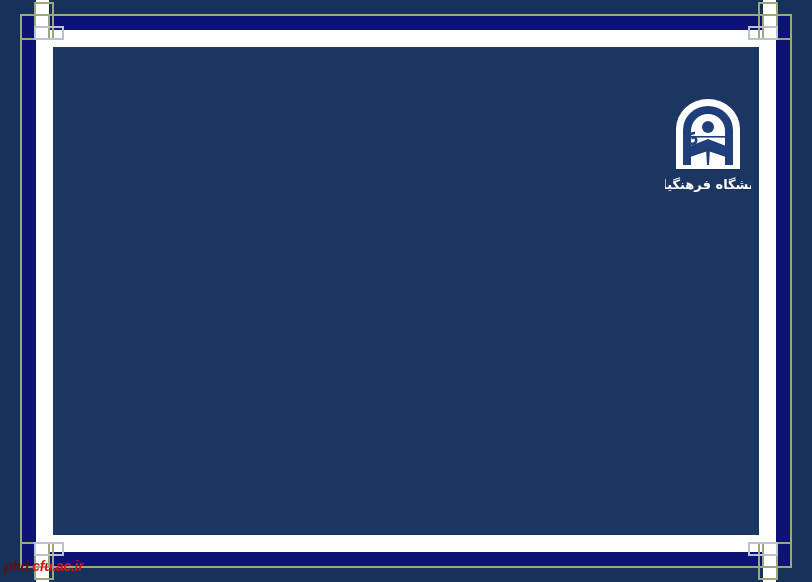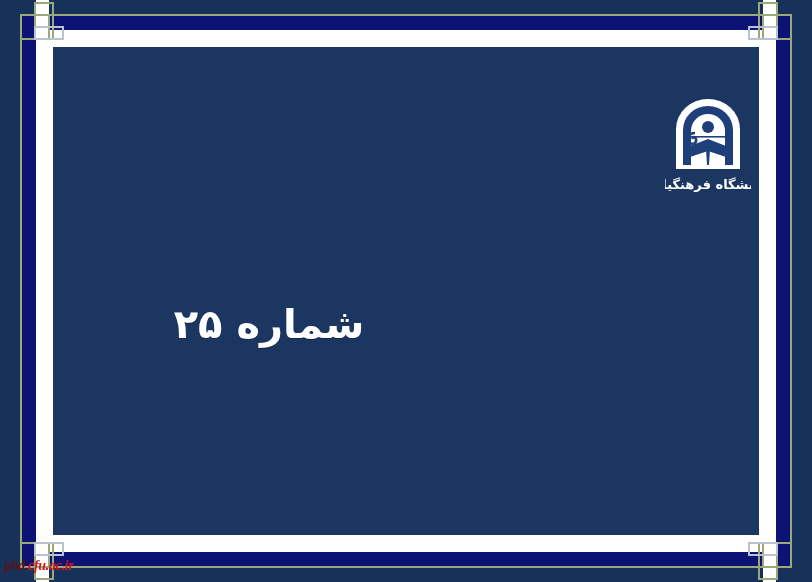--- a/index.html
+++ b/index.html
@@ -178,21 +178,21 @@
     padding-right: 262px;
     box-sizing: border-box;
     text-shadow: 0 1px 0 rgba(0,0,0,0.25);
   }
 
   
   #watermark {
     position: absolute;
     left: 4px;
     bottom: 8px;
-    font-family: Liberation Serif, serif;
+    font-family: Liberation Sans, sans-serif;
     font-style: italic;
     font-weight: bold;
     font-size: 14px;
     letter-spacing: -0.3px;
     direction: ltr;
     white-space: nowrap;
     z-index: 40;
   }
   #watermark .wm-a { color: #5e1111; }
   #watermark .wm-b { color: #d81515; }
@@ -253,17 +253,16 @@
       <path d="M25 34 C18 34 16 41 20 44 C23 46 27 44 26 40 C25 37 22 38 23 40" fill="none" stroke="#1f3f7a" stroke-width="2.6"></path>
 
       <rect x="13" y="37" width="50" height="1.6" fill="#1f3f7a"></rect>
     </svg>
     <svg id="logo-wordmark" viewBox="0 0 86 26">
       <text x="43" y="19" text-anchor="middle" font-size="13">دانشگاه فرهنگیان</text>
     </svg>
   </div>
 
 
-  <div id="headline-2">شماره ۲۵</div>
 
   <div id="watermark"><span class="wm-a">phd.</span><span class="wm-b">cfu.ac.ir</span></div>
 
 </div>
 
 </body></html>

